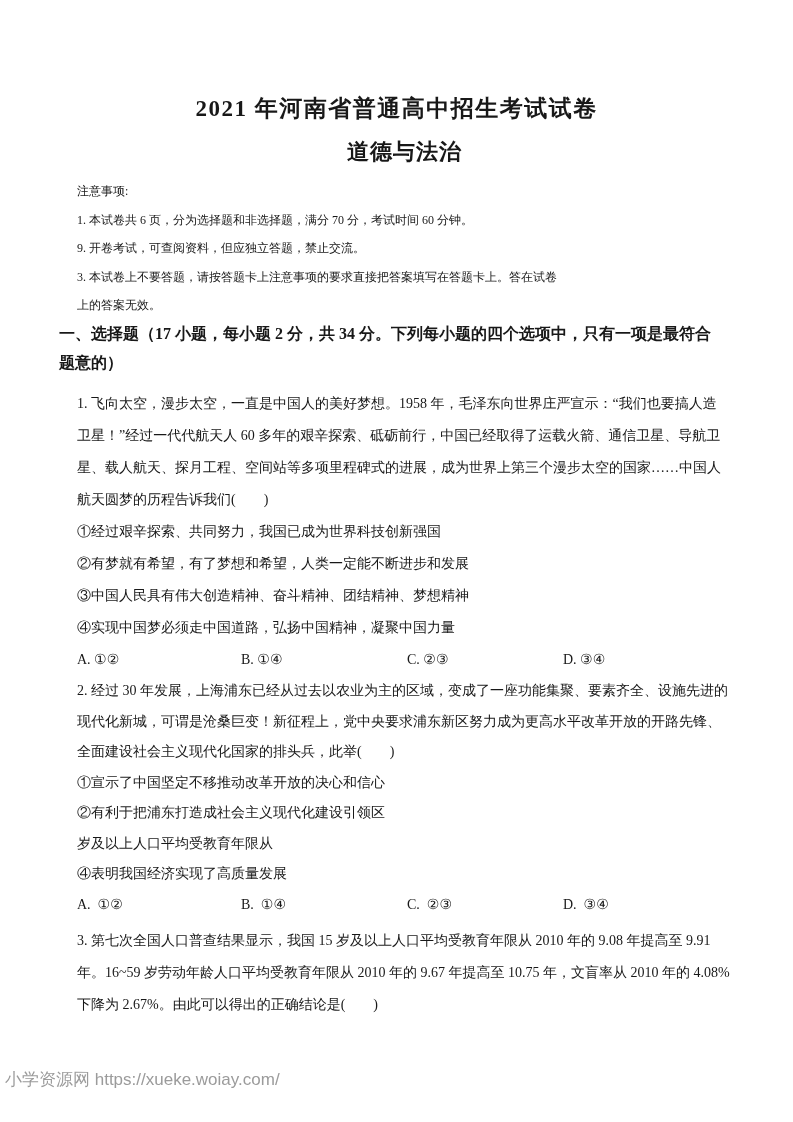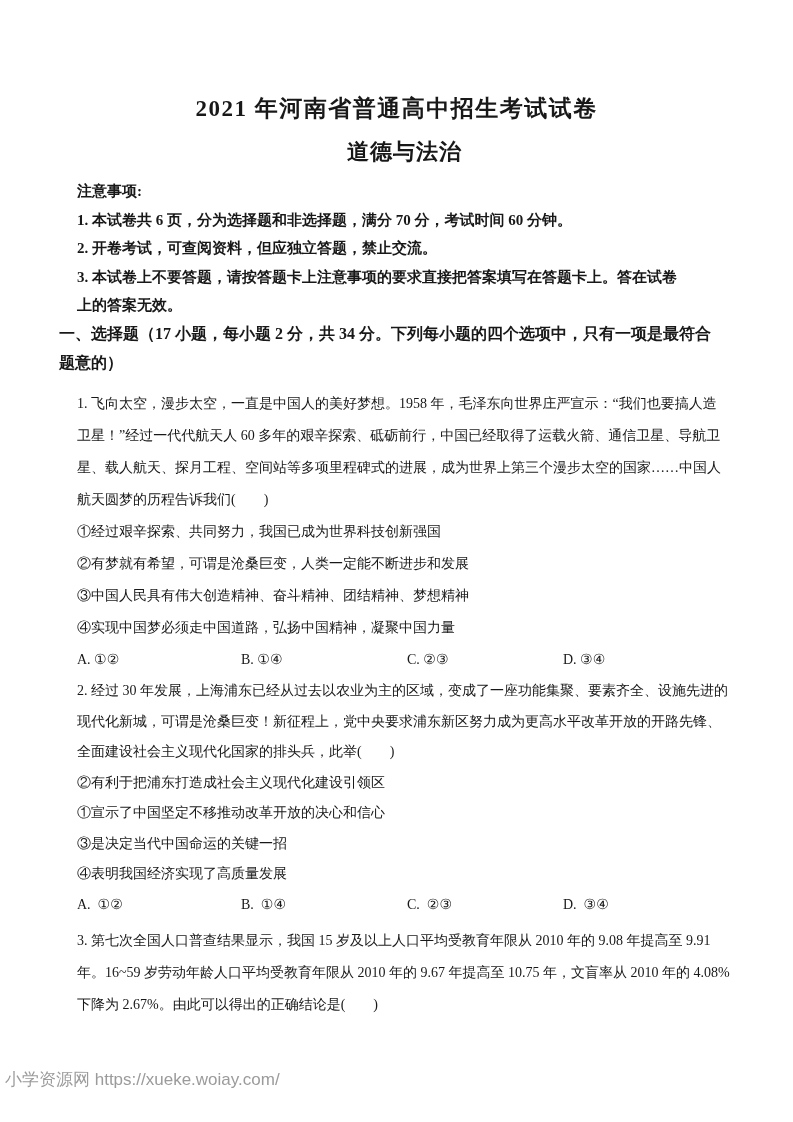--- a/index.html
+++ b/index.html
@@ -13,21 +13,21 @@
     font-family:"Liberation Serif","DejaVu Serif",serif;
   }
   .line { white-space:pre; }
 
   .title-block { position:absolute; left:0; right:0; text-align:center; }
   .exam-title   { top:94px;  font-size:23px; font-weight:700; letter-spacing:1.5px; line-height:30px; }
   .exam-subject { top:137px; font-size:22px; font-weight:700; letter-spacing:1px;  line-height:30px;padding-left:16px; }
 
   .notices {
     position:absolute; top:177px; left:72px; right:48px;
-    font-size:15px; font-weight:700; line-height:28.5px;
+    font-size:12px; font-weight:400; line-height:28.5px;
   }
   .section-head {
     position:absolute; top:320px; left:54px; right:56px;
     font-size:16px; font-weight:700; line-height:28.5px;
   }
 
   .question { position:absolute; left:72px; right:56px; font-size:14px; font-weight:400; }
   .q1 { top:388px; line-height:32px; }
   .q2 { top:676px; line-height:30.5px; }
   .q3 { top:925px; line-height:32px; }
@@ -47,54 +47,54 @@
 <body>
 
 <div class="page">
 
   <div class="title-block exam-title line">2021 年河南省普通高中招生考试试卷</div>
   <div class="title-block exam-subject line">道德与法治</div>
 
   <div class="notices">
     <div class="line">注意事项:</div>
     <div class="line">1. 本试卷共 6 页，分为选择题和非选择题，满分 70 分，考试时间 60 分钟。</div>
-    <div class="line">2. 开卷考试，可查阅资料，但应独立答题，禁止交流。</div>
+    <div class="line">9. 开卷考试，可查阅资料，但应独立答题，禁止交流。</div>
     <div class="line">3. 本试卷上不要答题，请按答题卡上注意事项的要求直接把答案填写在答题卡上。答在试卷</div>
     <div class="line">上的答案无效。</div>
   </div>
 
   <div class="section-head">
     <div class="line">一、选择题（17 小题，每小题 2 分，共 34 分。下列每小题的四个选项中，只有一项是最符合</div>
     <div class="line">题意的）</div>
   </div>
 
   <div class="question q1">
     <div class="line">1. 飞向太空，漫步太空，一直是中国人的美好梦想。1958 年，毛泽东向世界庄严宣示：“我们也要搞人造</div>
     <div class="line">卫星！”经过一代代航天人 60 多年的艰辛探索、砥砺前行，中国已经取得了运载火箭、通信卫星、导航卫</div>
     <div class="line">星、载人航天、探月工程、空间站等多项里程碑式的进展，成为世界上第三个漫步太空的国家……中国人</div>
     <div class="line">航天圆梦的历程告诉我们(　　)</div>
     <div class="line">①经过艰辛探索、共同努力，我国已成为世界科技创新强国</div>
-    <div class="line">②有梦就有希望，可谓是沧桑巨变，人类一定能不断进步和发展</div>
+    <div class="line">②有梦就有希望，有了梦想和希望，人类一定能不断进步和发展</div>
     <div class="line">③中国人民具有伟大创造精神、奋斗精神、团结精神、梦想精神</div>
     <div class="line">④实现中国梦必须走中国道路，弘扬中国精神，凝聚中国力量</div>
     <div class="options-row">
       <div class="line">A. ①②</div>
       <div class="line">B. ①④</div>
       <div class="line">C. ②③</div>
       <div class="line">D. ③④</div>
     </div>
   </div>
 
   <div class="question q2">
     <div class="line">2. 经过 30 年发展，上海浦东已经从过去以农业为主的区域，变成了一座功能集聚、要素齐全、设施先进的</div>
     <div class="line">现代化新城，可谓是沧桑巨变！新征程上，党中央要求浦东新区努力成为更高水平改革开放的开路先锋、</div>
     <div class="line">全面建设社会主义现代化国家的排头兵，此举(　　)</div>
+    <div class="line">①宣示了中国坚定不移推动改革开放的决心和信心</div>
     <div class="line">②有利于把浦东打造成社会主义现代化建设引领区</div>
-    <div class="line">①宣示了中国坚定不移推动改革开放的决心和信心</div>
-    <div class="line">③是决定当代中国命运的关键一招</div>
+    <div class="line">岁及以上人口平均受教育年限从</div>
     <div class="line">④表明我国经济实现了高质量发展</div>
     <div class="options-row">
       <div class="line">A.  ①②</div>
       <div class="line">B.  ①④</div>
       <div class="line">C.  ②③</div>
       <div class="line">D.  ③④</div>
     </div>
   </div>
 
   <div class="question q3">

